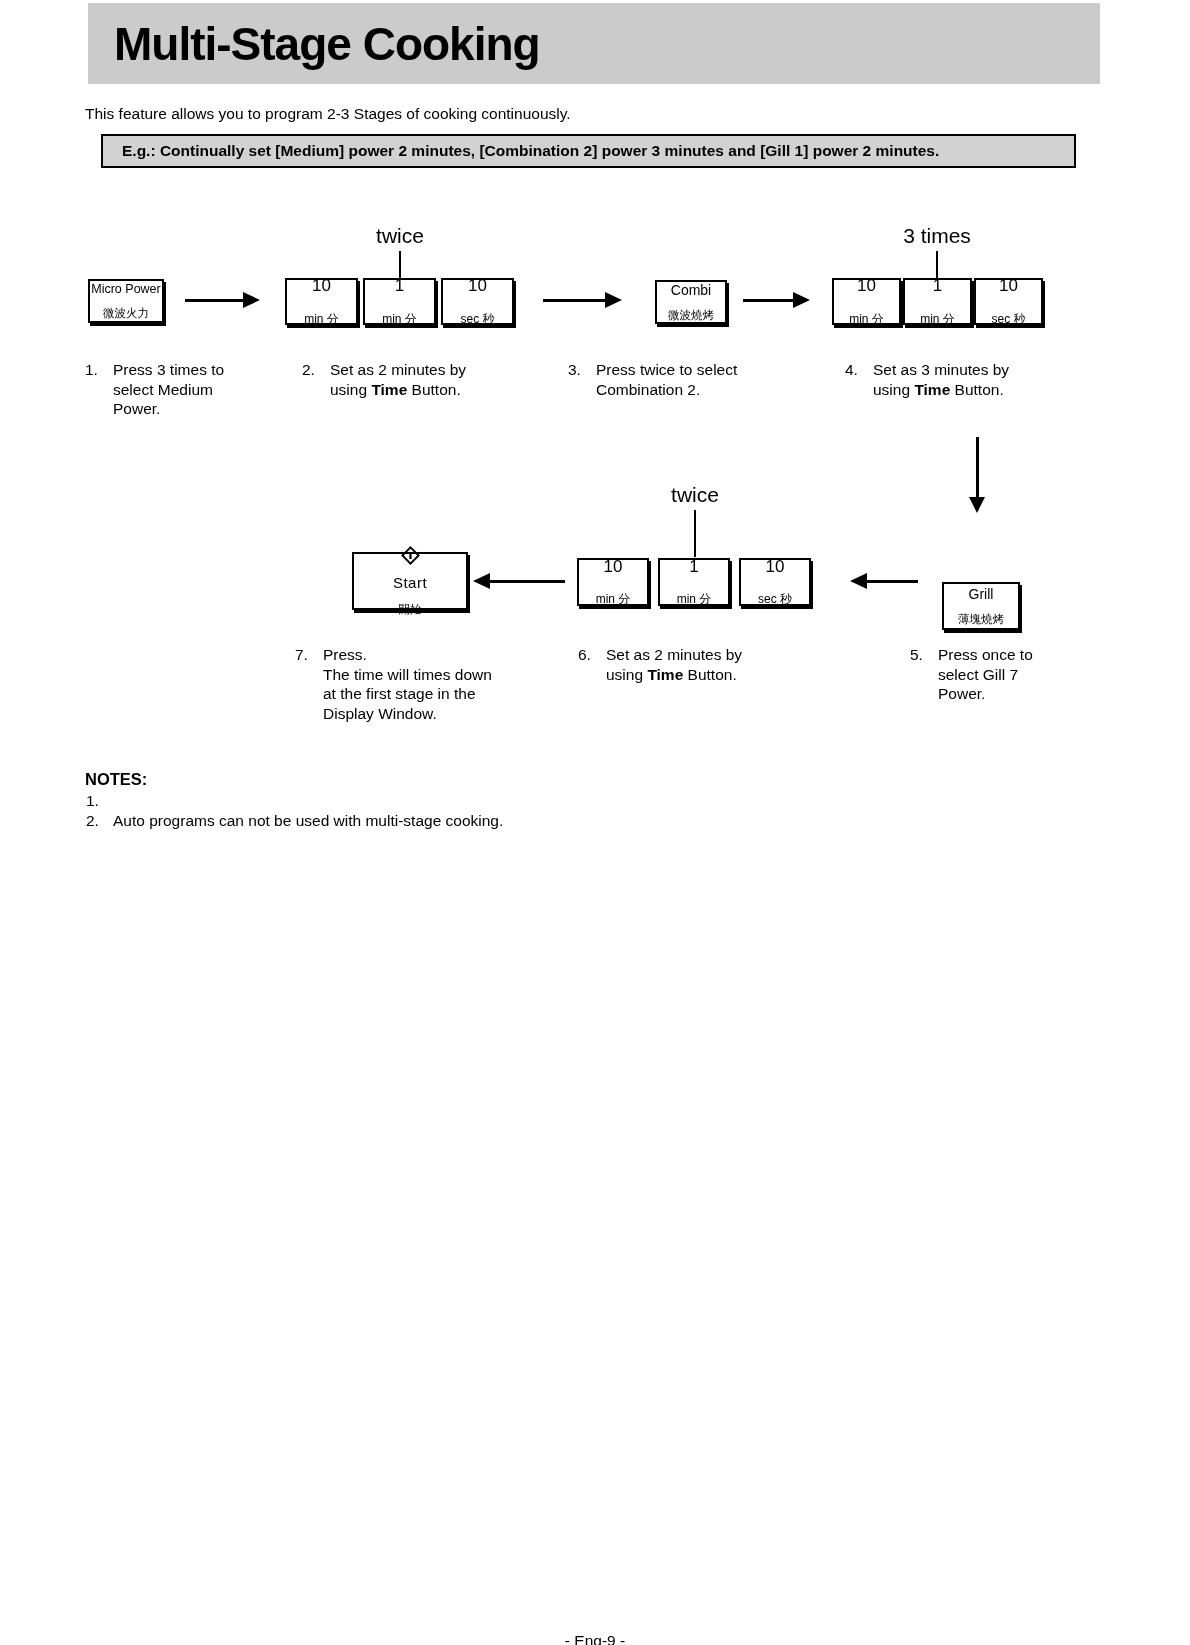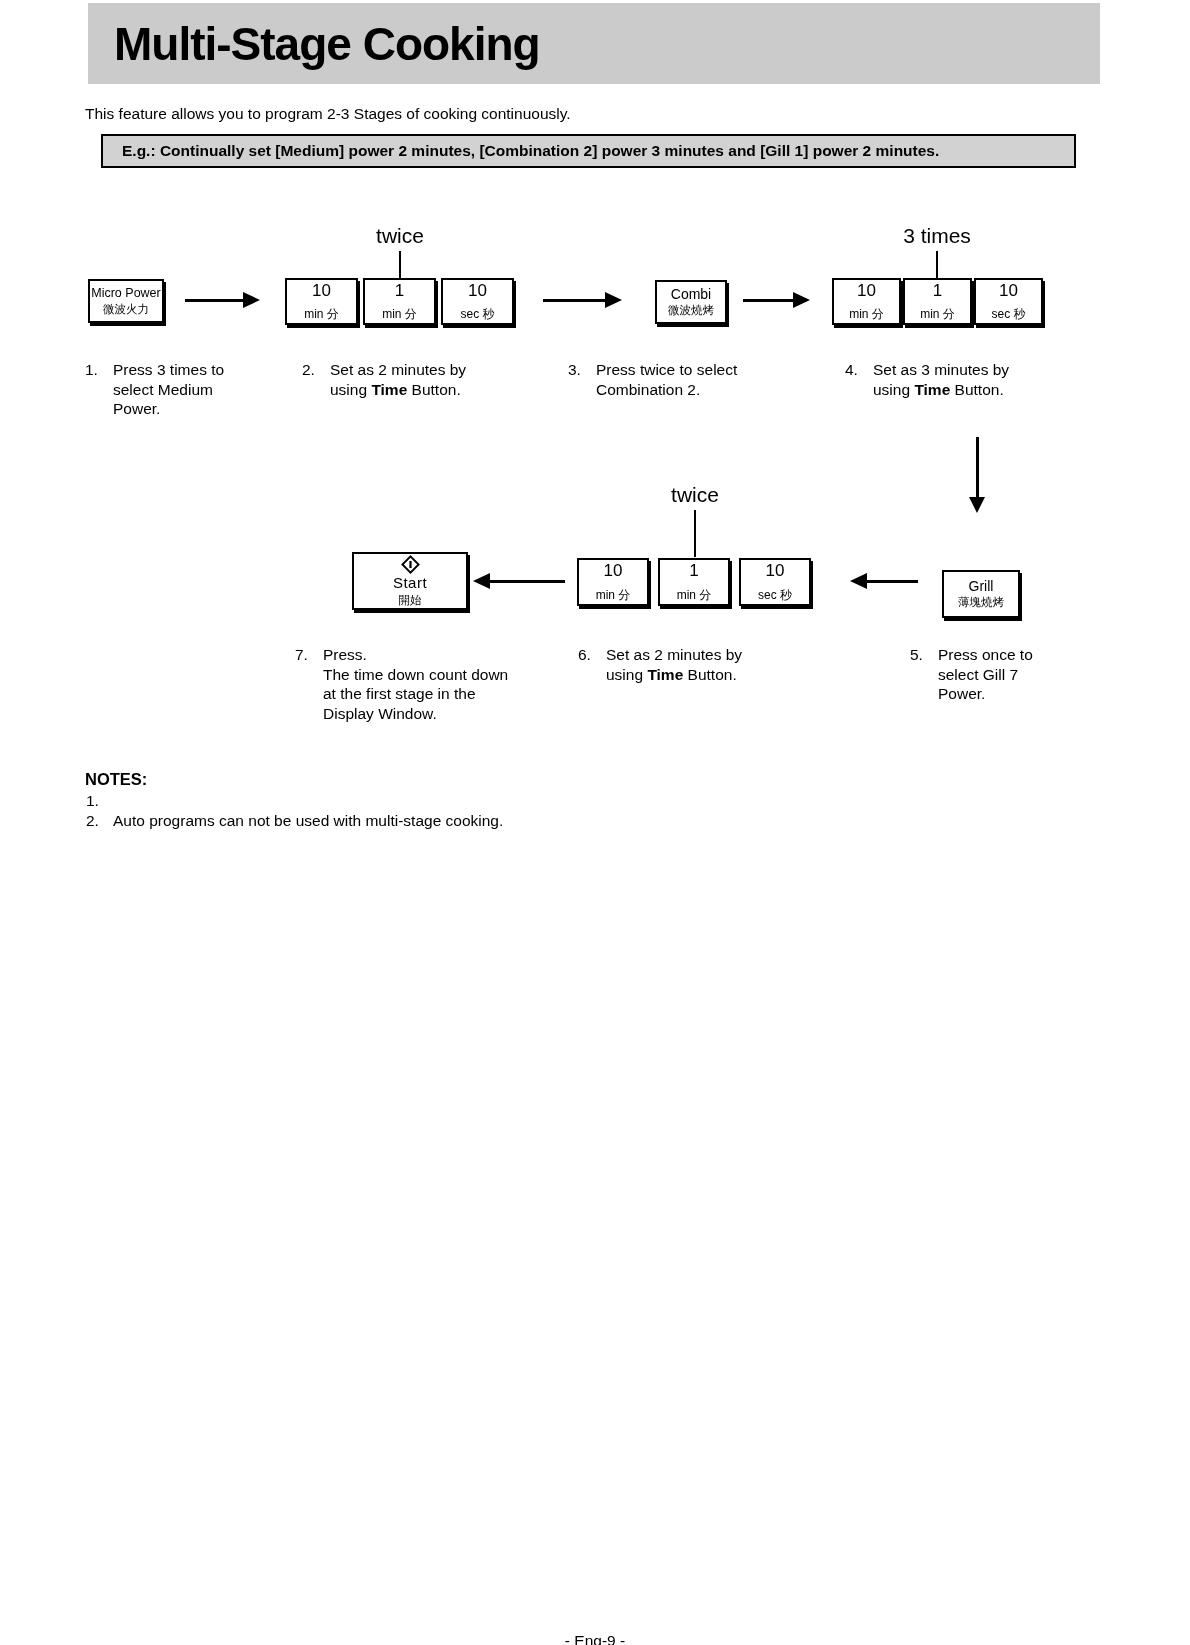--- a/index.html
+++ b/index.html
@@ -36,20 +36,21 @@
 
   
   .key{
     background:#fff;
     border:2px solid #000;
     box-shadow:2px 3px 0 #000;
     display:flex;flex-direction:column;
     align-items:center;justify-content:center;
     text-align:center;box-sizing:border-box;
     line-height:1.15;
+    gap:9px;
   }
   .key .en{font-size:14px;}
   .key .en-sm{font-size:12.5px;}
   .key .zh{font-size:11.5px;margin-top:2px;}
   .key .val{font-size:17px;}
   .key .unit{font-size:12px;margin-top:8px;}
   .startkey .en{font-size:15px;letter-spacing:0.5px;}
 
   
   .flowlabel{font-size:21px;text-align:center;}
@@ -198,29 +199,29 @@
     <span class="val">1</span>
     <span class="unit">min 分</span>
   </div>
   <div class="abs key" style="left:739px;top:558px;width:72px;height:48px;">
     <span class="val">10</span>
     <span class="unit">sec 秒</span>
   </div>
 
   <div class="abs arrow-l" style="left:867px;top:580px;width:51px;"></div>
 
-  <div class="abs key" style="left:942px;top:570px;width:78px;height:48px;">
+  <div class="abs key" style="left:942px;top:582px;width:78px;height:48px;">
     <span class="en">Grill</span>
     <span class="zh">薄塊燒烤</span>
   </div>
 
   <div class="abs step" style="left:295px;top:645px;width:230px;">
     <span class="num">7.</span>
     <span><span>Press.</span><br>
-      <span>The time down count down</span><br>
+      <span>The time will times down</span><br>
       <span>at the first stage in the</span><br>
       <span>Display Window.</span></span>
   </div>
   <div class="abs step" style="left:578px;top:645px;width:210px;">
     <span class="num">6.</span>
     <span><span>Set as 2 minutes by</span><br>
       <span>using </span><b>Time</b><span> Button.</span></span>
   </div>
   <div class="abs step" style="left:910px;top:645px;width:160px;">
     <span class="num">5.</span>

